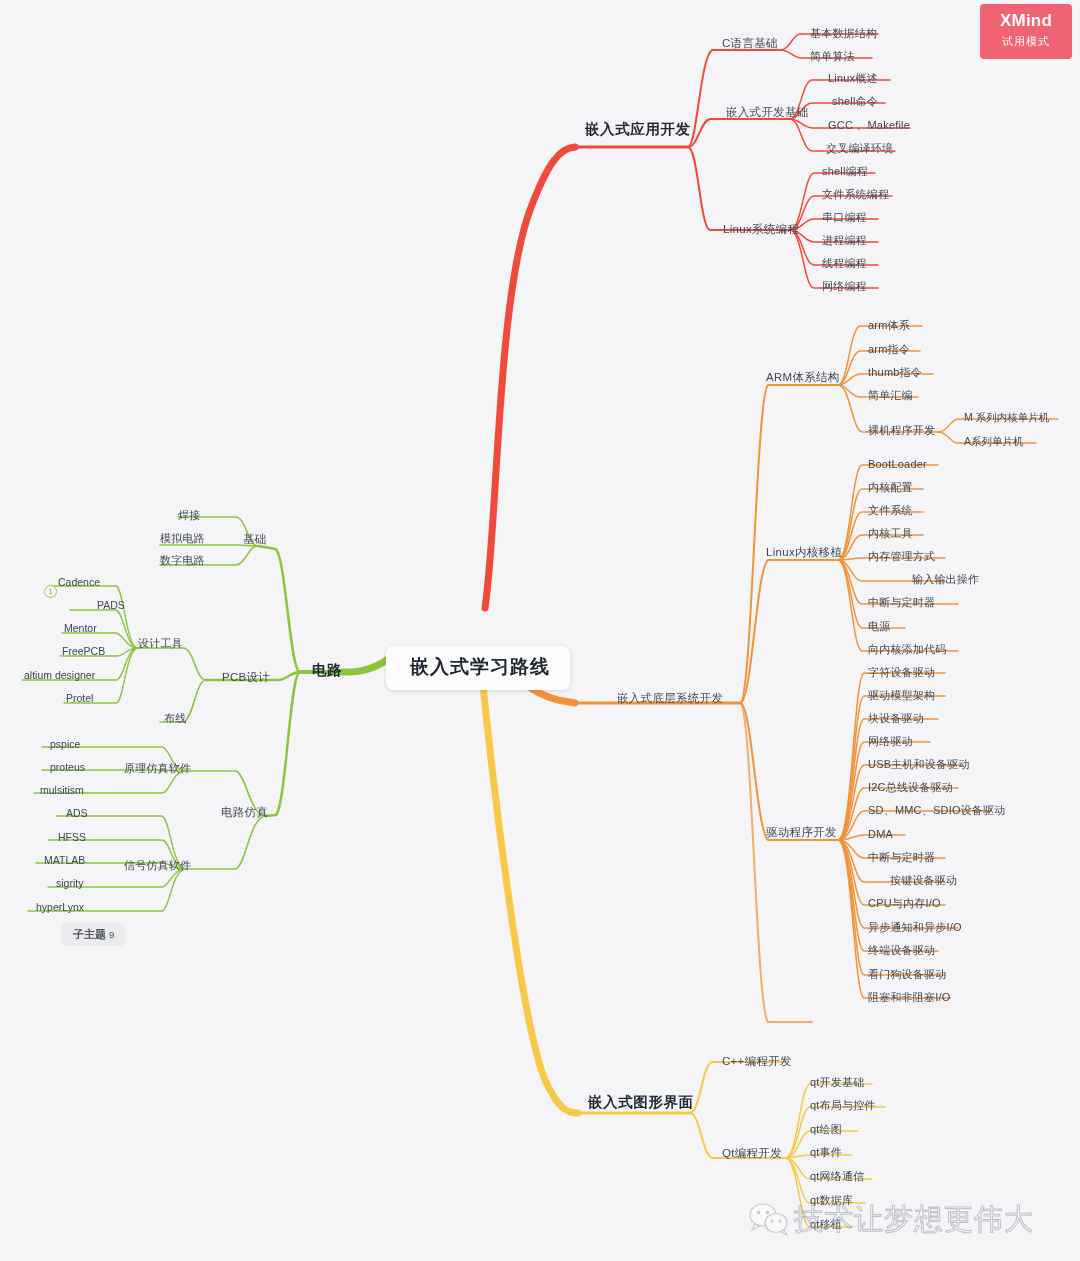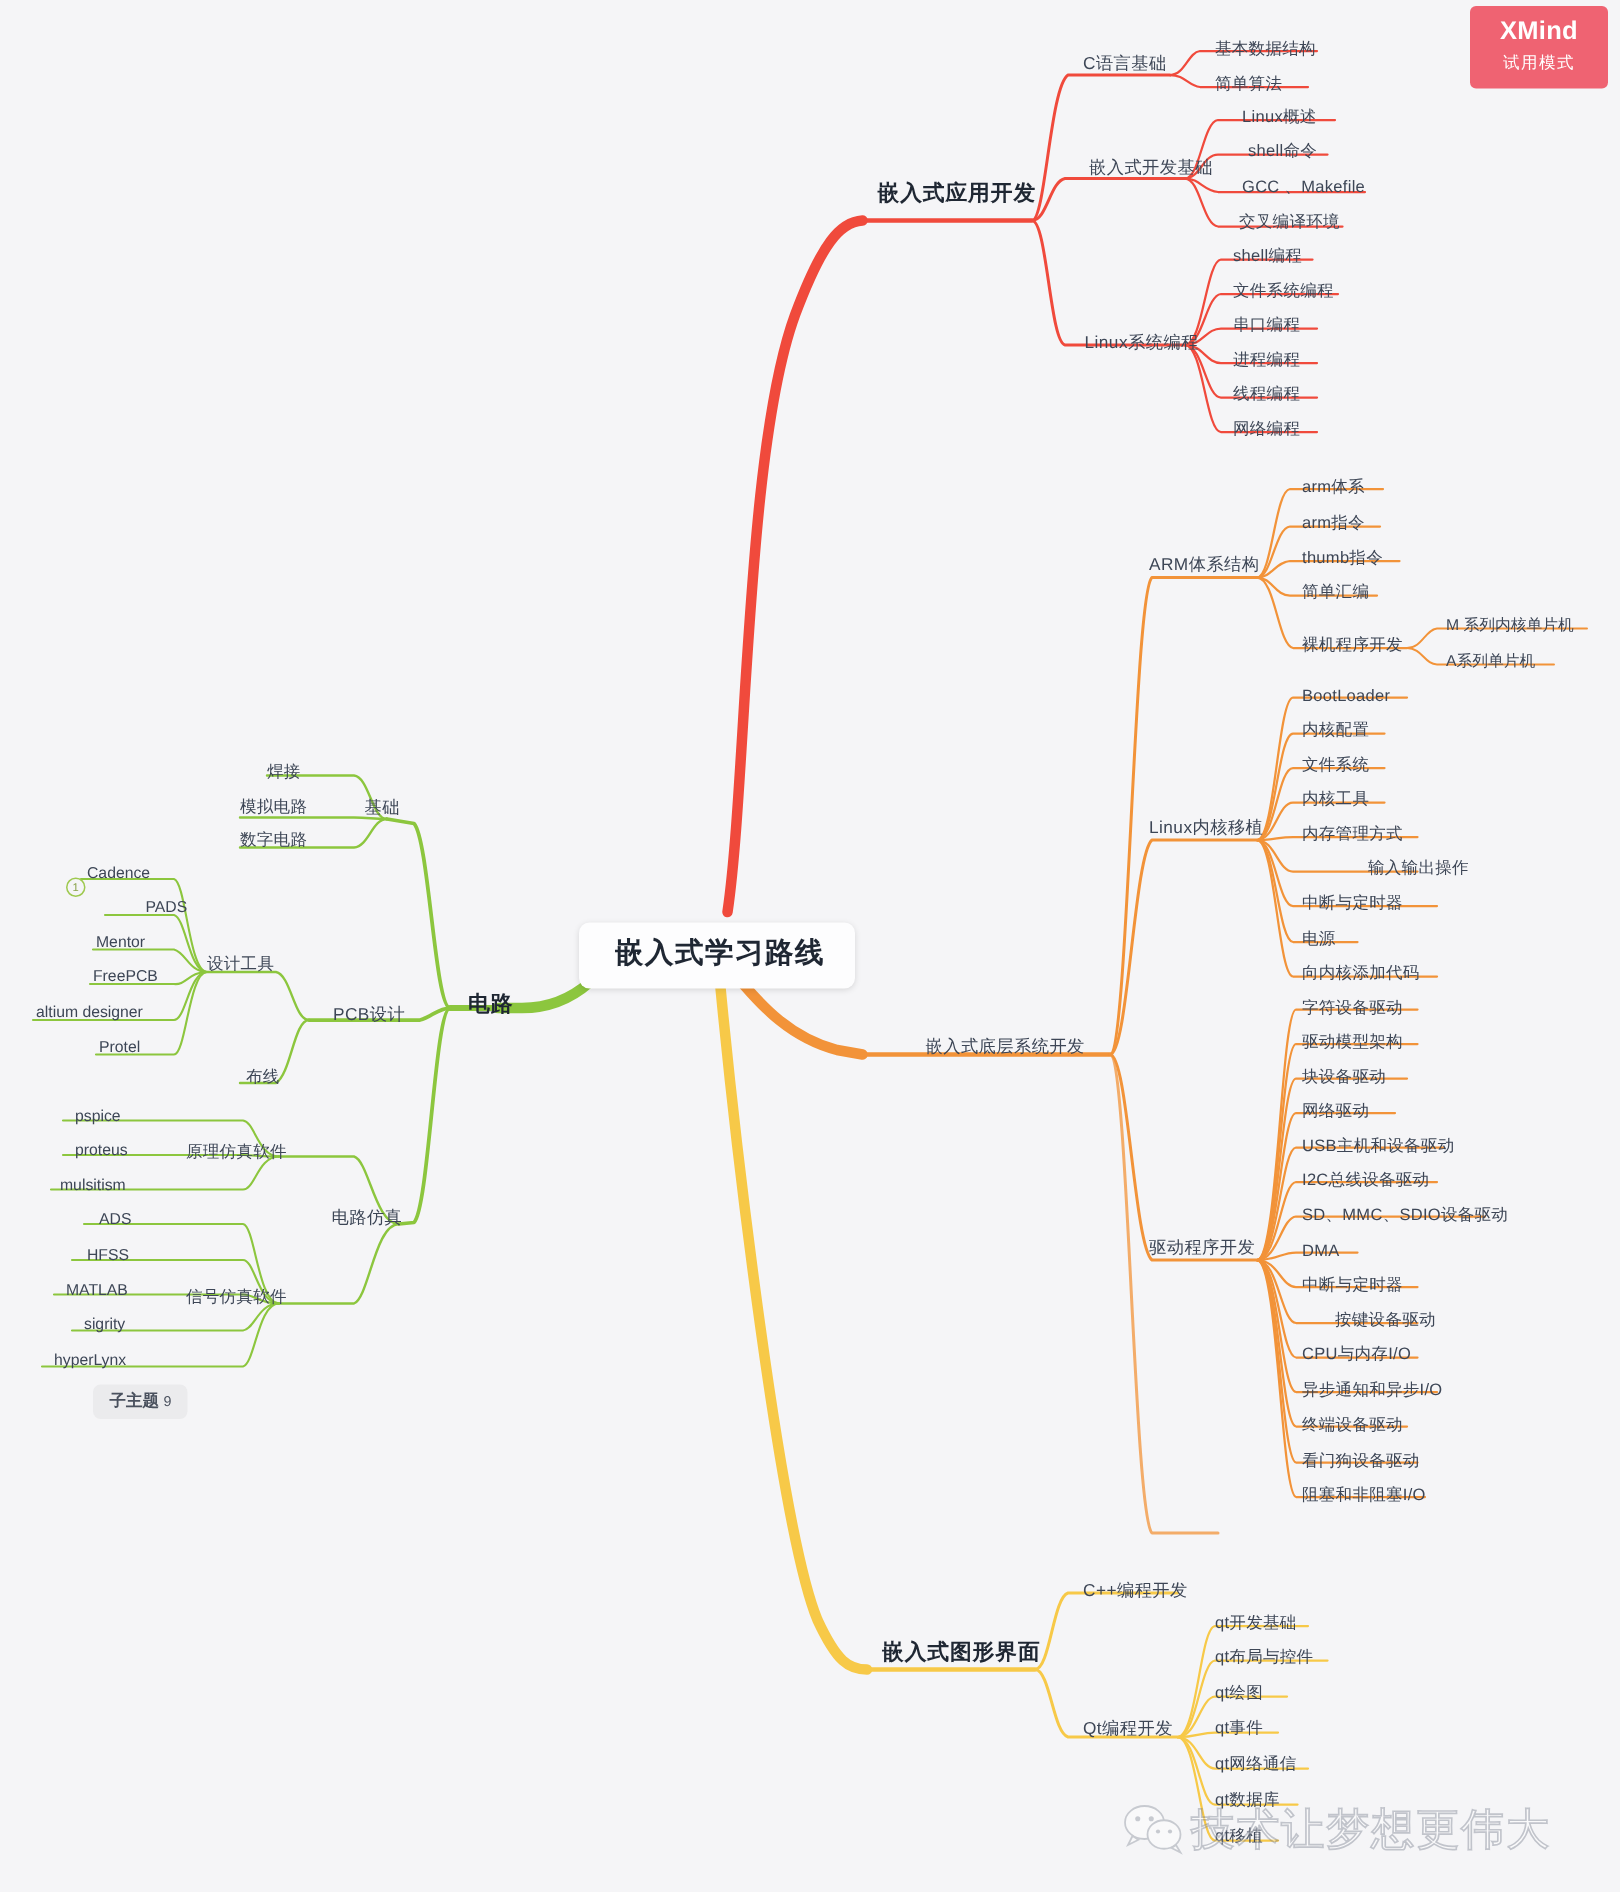--- a/index.html
+++ b/index.html
@@ -245,21 +245,21 @@
       <path d="M186,771 C172,771 170,793 162,793 L34,793" stroke="#8cc63e" stroke-width="1.4"></path>
 
       <path d="M186,869 C172,869 170,817 162,816 L56,816" stroke="#8cc63e" stroke-width="1.4"></path>
       <path d="M186,869 C172,869 170,840 162,840 L48,840" stroke="#8cc63e" stroke-width="1.4"></path>
       <path d="M186,869 C172,869 170,863 162,863 L36,863" stroke="#8cc63e" stroke-width="1.4"></path>
       <path d="M186,869 C172,869 170,886 162,887 L48,887" stroke="#8cc63e" stroke-width="1.4"></path>
       <path d="M186,869 C172,869 170,909 162,911 L28,911" stroke="#8cc63e" stroke-width="1.4"></path>
     </g>
   </svg>
 
-  <div class="node root" style="left:386px; top:615px;padding-left:24px;">嵌入式学习路线</div>
+  <div class="node root" style="left:386px; top:646px;padding-left:24px;">嵌入式学习路线</div>
 
   <div class="node lvl1" style="left:585px; top:122px;">嵌入式应用开发</div>
 
   <div class="node lvl2" style="left:722px; top:37px;">C语言基础</div>
   <div class="node lvl3" style="left:810px; top:27px;">基本数据结构</div>
   <div class="node lvl3" style="left:810px; top:50px;">简单算法</div>
 
   <div class="node lvl2" style="left:726px; top:106px;">嵌入式开发基础</div>
   <div class="node lvl3" style="left:828px; top:72px;">Linux概述</div>
   <div class="node lvl3" style="left:832px; top:95px;">shell命令</div>

